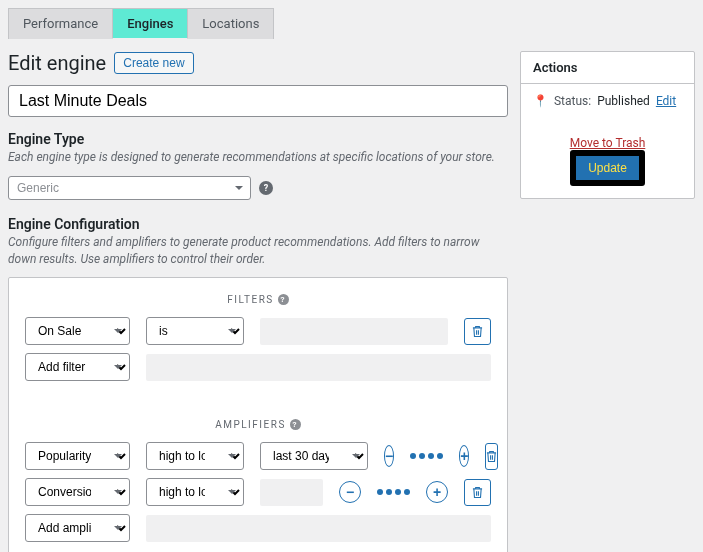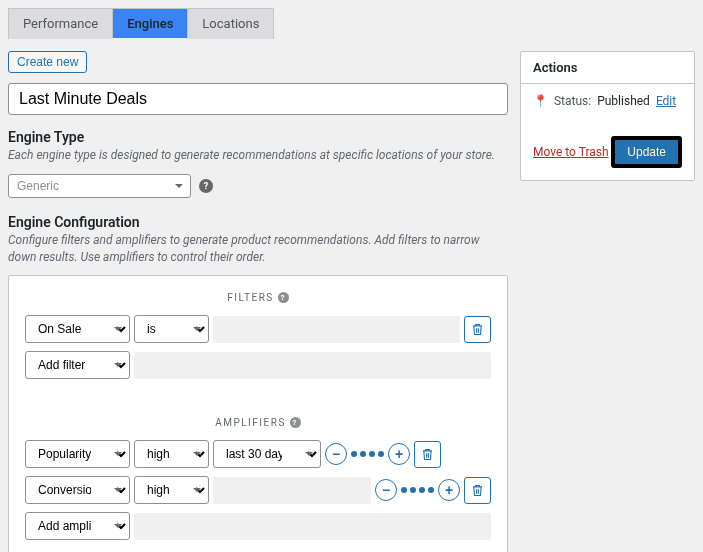--- a/index.html
+++ b/index.html
@@ -1,74 +1,75 @@
 <!DOCTYPE html>
 <html><head>
 <meta charset="utf-8">
 <style>
 * { box-sizing: border-box; margin: 0; padding: 0; }
 body { font-family: -apple-system, BlinkMacSystemFont, "Segoe UI", Roboto, sans-serif; background: #f0f0f1; color: #1d2327; font-size: 13px; width: 703px; height: 552px; overflow: hidden; }
 .tabs { display: flex; padding: 8px 8px 0 8px; }
 .tab { padding: 7px 14px; border: 1px solid #c3c4c7; background: #dcdcde; color: #50575e; font-size: 13px; cursor: pointer; border-bottom: none; margin-left: -1px; }
-.tab.active { background: #3b82f6; border-bottom: 1px solid #f0f0f1; color: #1d2327; font-weight: 500; position: relative; z-index: 1; }
+.tab.active { background: #5eead4; border-bottom: 1px solid #f0f0f1; color: #1d2327; font-weight: 500; position: relative; z-index: 1; }
 .tab:first-child { margin-left: 0; }
 .content { padding: 12px 8px 8px 8px; display: flex; gap: 12px; }
 .main { flex: 1; min-width: 0; }
 .side { width: 175px; }
 .title-row { display: flex; align-items: center; gap: 8px; margin-bottom: 10px; }
 .page-title { font-size: 20px; font-weight: 400; color: #1d2327; }
 .btn-outline { border: 1px solid #2271b1; color: #2271b1; background: #f6f7f7; padding: 3px 8px; font-size: 12px; border-radius: 3px; cursor: pointer; }
 .name-input { width: 100%; padding: 6px 10px; font-size: 16px; border: 1px solid #8c8f94; border-radius: 3px; background: #fff; margin-bottom: 14px; }
 .section-title { font-size: 14px; font-weight: 600; margin-bottom: 2px; }
 .section-desc { font-size: 12px; color: #646970; font-style: italic; margin-bottom: 10px; line-height: 1.4; }
 .type-row { display: flex; align-items: center; gap: 8px; margin-bottom: 16px; }
 .select { border: 1px solid #8c8f94; border-radius: 3px; background: #fff; padding: 4px 24px 4px 8px; font-size: 12px; color: #2c3338; appearance: none; cursor: pointer; position: relative; }
 .select-wrap { position: relative; display: inline-block; }
 .select-wrap::after { content: ''; position: absolute; right: 8px; top: 50%; transform: translateY(-50%); border-left: 4px solid transparent; border-right: 4px solid transparent; border-top: 4px solid #646970; pointer-events: none; }
-.type-select { width: 183px; color: #8c8f94; }
+.type-select { width: 243px; color: #8c8f94; }
 .help-icon { width: 14px; height: 14px; border-radius: 50%; background: #646970; color: #fff; display: inline-flex; align-items: center; justify-content: center; font-size: 9px; font-weight: bold; cursor: help; }
 .config-box { border: 1px solid #c3c4c7; background: #fff; border-radius: 2px; padding: 16px; margin-top: 6px; }
 .subheader { text-align: center; font-size: 10px; letter-spacing: 1.5px; color: #646970; text-transform: uppercase; margin-bottom: 12px; display: flex; align-items: center; justify-content: center; gap: 4px; }
 .subheader .help-icon { width: 11px; height: 11px; font-size: 8px; background: #8c8f94; }
-.row { display: flex; align-items: center; gap: 4px; margin-bottom: 8px; }
+.row { display: flex; align-items: center; gap: 16px; margin-bottom: 8px; }
 .sel { border: 1px solid #8c8f94; border-radius: 3px; background: #fff; padding: 5px 22px 5px 8px; font-size: 12px; min-width: 0; }
 .w1 { width: 105px; }
-.w2 { width: 75px; }
+.w2 { width: 98px; }
 .w3 { width: 108px; }
 .filler { flex: 1; background: #f0f0f1; height: 27px; border-radius: 2px; }
 .icon-btn { width: 27px; height: 27px; border: 1px solid #2271b1; border-radius: 3px; background: #fff; color: #2271b1; display: inline-flex; align-items: center; justify-content: center; cursor: pointer; font-size: 13px; }
 .icon-btn.danger { border-color: #2271b1; }
 .circle-btn { width: 22px; height: 22px; border: 1px solid #2271b1; border-radius: 50%; background: #fff; color: #2271b1; display: inline-flex; align-items: center; justify-content: center; cursor: pointer; font-size: 14px; font-weight: bold; line-height: 1; }
 .dots { display: flex; gap: 3px; }
 .dot { width: 6px; height: 6px; border-radius: 50%; background: #2271b1; }
 .divider { height: 30px; }
 .panel { border: 1px solid #c3c4c7; background: #fff; border-radius: 2px; }
 .panel-header { padding: 8px 12px; border-bottom: 1px solid #c3c4c7; font-weight: 600; font-size: 13px; }
 .panel-body { padding: 10px 12px; font-size: 12px; }
 .status-row { display: flex; align-items: center; gap: 6px; margin-bottom: 18px; color: #50575e; }
 .pin-icon { color: #8c8f94; font-size: 12px; }
 .status-val { color: #1d2327; font-weight: 400; }
 .edit-link { color: #2271b1; text-decoration: underline; cursor: pointer; }
-.panel-footer { display: flex; justify-content: space-between; align-items: center; padding: 0 12px 12px 12px; }
+.panel-footer { display: flex; justify-content: space-between; align-items: center; padding: 0 12px 12px 12px; flex-direction: column; }
 .trash-link { color: #b32d2e; text-decoration: underline; font-size: 12px; cursor: pointer; }
-.btn-primary { background: #2271b1; color: #fef9c3; border: 4px solid #000000; padding: 5px 12px; border-radius: 3px; font-size: 12px; cursor: pointer; }
+.btn-primary { background: #2271b1; color: #fde047; border: 6px solid #000000; padding: 5px 12px; border-radius: 3px; font-size: 12px; cursor: pointer; }
 .trash-svg { width: 11px; height: 13px; }
 </style>
 </head>
 <body>
 
 <div class="tabs">
   <div class="tab">Performance</div>
   <div class="tab active">Engines</div>
   <div class="tab">Locations</div>
 </div>
 
 <div class="content">
   <div class="main">
     <div class="title-row">
+      <h1 class="page-title">Edit engine</h1>
       <button class="btn-outline">Create new</button>
     </div>
     <input class="name-input" value="Last Minute Deals" style="">
 
     <div class="section-title">Engine Type</div>
     <div class="section-desc">Each engine type is designed to generate recommendations at specific locations of your store.</div>
     <div class="type-row">
       <span class="select-wrap">
         <select class="select type-select">
           <option>Generic</option>

